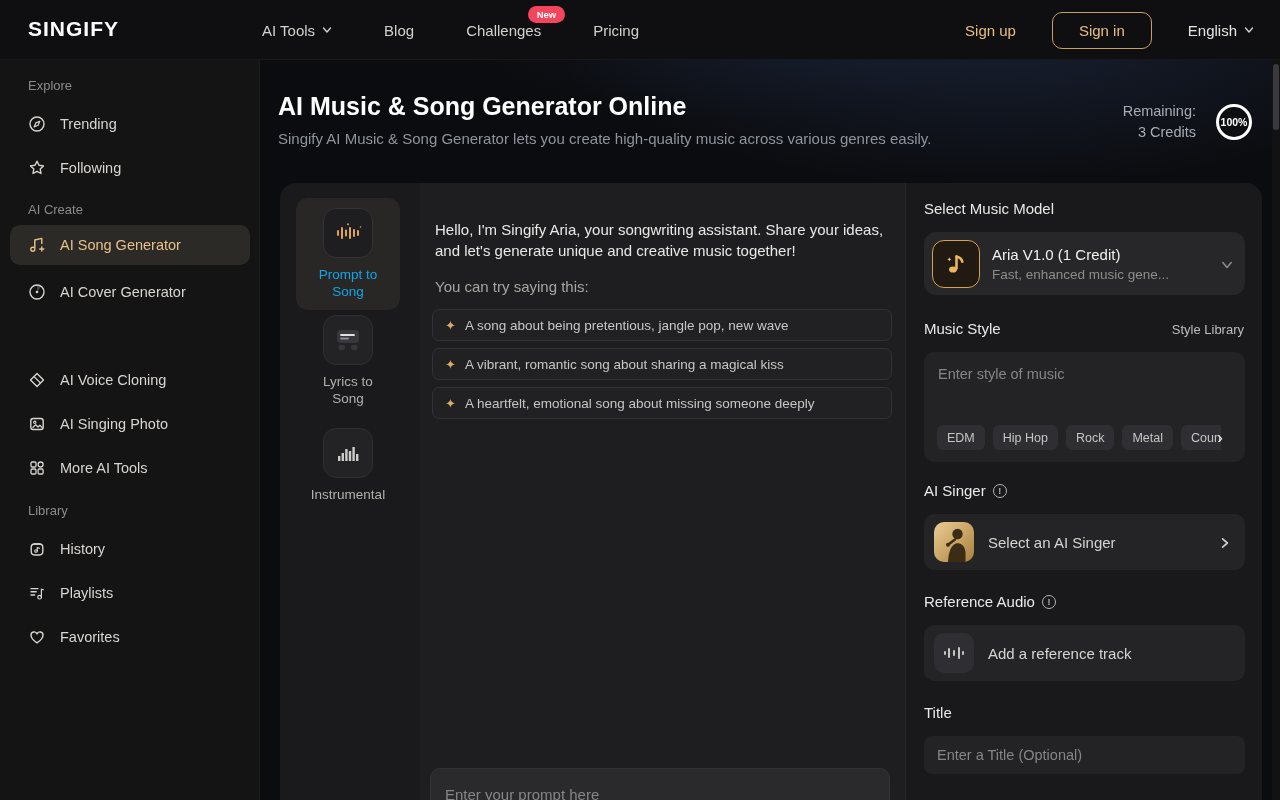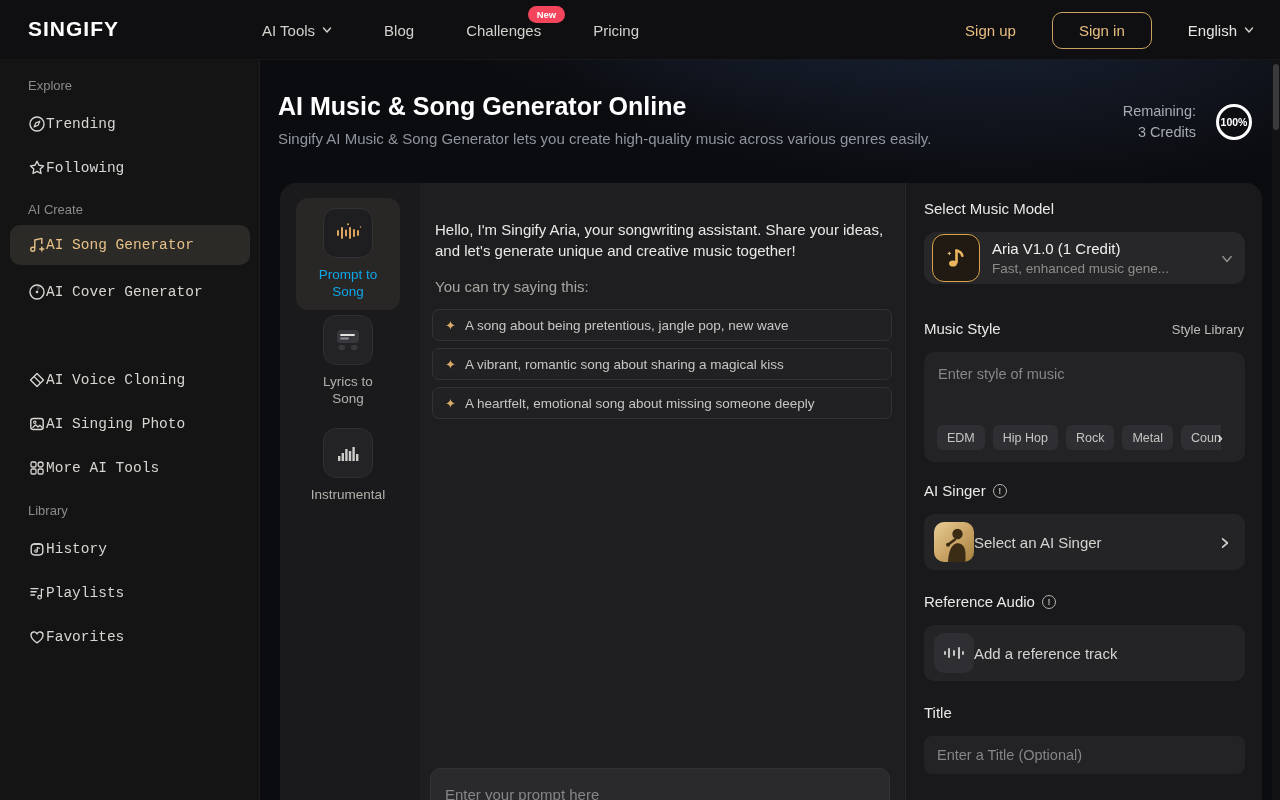--- a/index.html
+++ b/index.html
@@ -41,22 +41,22 @@
   
   .sidebar {
     position:absolute; left:0; top:60px; width:260px; height:740px;
     background:#141415; border-right:1px solid rgba(255,255,255,0.03);
     z-index:20;
     text-align:right;
   }
   .side-section-title { position:absolute; left:28px; font-size:13px; color:#8b8b8a; }
   .side-item {
     position:absolute; left:10px; width:240px; height:36px;
-    display:flex; align-items:center; padding-left:18px;
-    color:#d9d6d1; font-size:14.5px; cursor:pointer; border-radius:10px;font-family:Liberation Mono, monospace;
+    display:flex; align-items:center; gap:14px; padding-left:18px;
+    color:#d9d6d1; font-size:14.5px; cursor:pointer; border-radius:10px;
   }
   .side-item .icn { width:18px; height:18px; flex:0 0 18px; display:flex; align-items:center; }
   .side-item.active { background:#2b2a27; color:#e7c189; }
   .side-item .chev-end { margin-left:auto; margin-right:16px; }
 
   
   .main-bg {
     position:absolute; left:260px; top:60px; width:1020px; height:740px;
     background:
       radial-gradient(700px 260px at 72% -40px, rgba(44,64,105,0.40), transparent 65%),
@@ -123,21 +123,21 @@
     background:#19191c; border-left:1px solid #27272b; padding:0 18px;
   }
   .set-label { position:absolute; left:18px; font-size:15px; color:#ebe9e6; display:flex; align-items:center; gap:7px; }
   .set-link { position:absolute; right:18px; font-size:13px; color:#bfbdb9; cursor:pointer; }
   .info-i {
     width:14px; height:14px; border:1.2px solid #b5b3af; border-radius:50%;
     display:inline-flex; align-items:center; justify-content:center;
     font-size:9px; color:#b5b3af; font-weight:bold;
   }
   .model-card {
-    position:absolute; left:18px; top:49px; width:321px; height:52px;
+    position:absolute; left:18px; top:49px; width:321px; height:63px;
     background:#27272a; border-radius:12px; cursor:pointer;
     display:flex; align-items:center; padding:0 14px 0 8px; gap:12px;
   }
   .model-icon {
     width:48px; height:48px; border-radius:12px; flex:0 0 48px;
     background:#201a12; border:1.5px solid #d7a24a;
     display:flex; align-items:center; justify-content:center;
   }
   .model-texts { flex:1; min-width:0; }
   .model-name { font-size:15px; color:#f2f0ed; margin-bottom:4px; }
@@ -153,21 +153,21 @@
   .chips { position:absolute; left:13px; bottom:12px; width:284px; display:flex; gap:8px; overflow:hidden; }
   .chip {
     background:#2f2f33; border-radius:6px; height:25px; padding:0 10px;
     display:flex; align-items:center; font-size:12.5px; color:#c7c5c2;
     white-space:nowrap; cursor:pointer; flex:0 0 auto;
   }
   .chips-arrow { position:absolute; right:22px; bottom:14px; color:#e9e7e4; font-size:17px; cursor:pointer; }
   .picker-card {
     position:absolute; left:18px; width:321px; height:56px;
     background:#242427; border-radius:10px; cursor:pointer;
-    display:flex; align-items:center; padding:0 16px 0 10px; 
+    display:flex; align-items:center; padding:0 16px 0 10px; gap:14px;
   }
   .singer-icon {
     width:40px; height:40px; border-radius:10px; flex:0 0 40px;
     background:linear-gradient(135deg,#e9cd95 0%, #c8a263 55%, #a5803f 100%);
     display:flex; align-items:center; justify-content:center; overflow:hidden;
   }
   .ref-icon {
     width:40px; height:40px; border-radius:10px; flex:0 0 40px;
     background:#2f2f33; display:flex; align-items:center; justify-content:center;
   }

